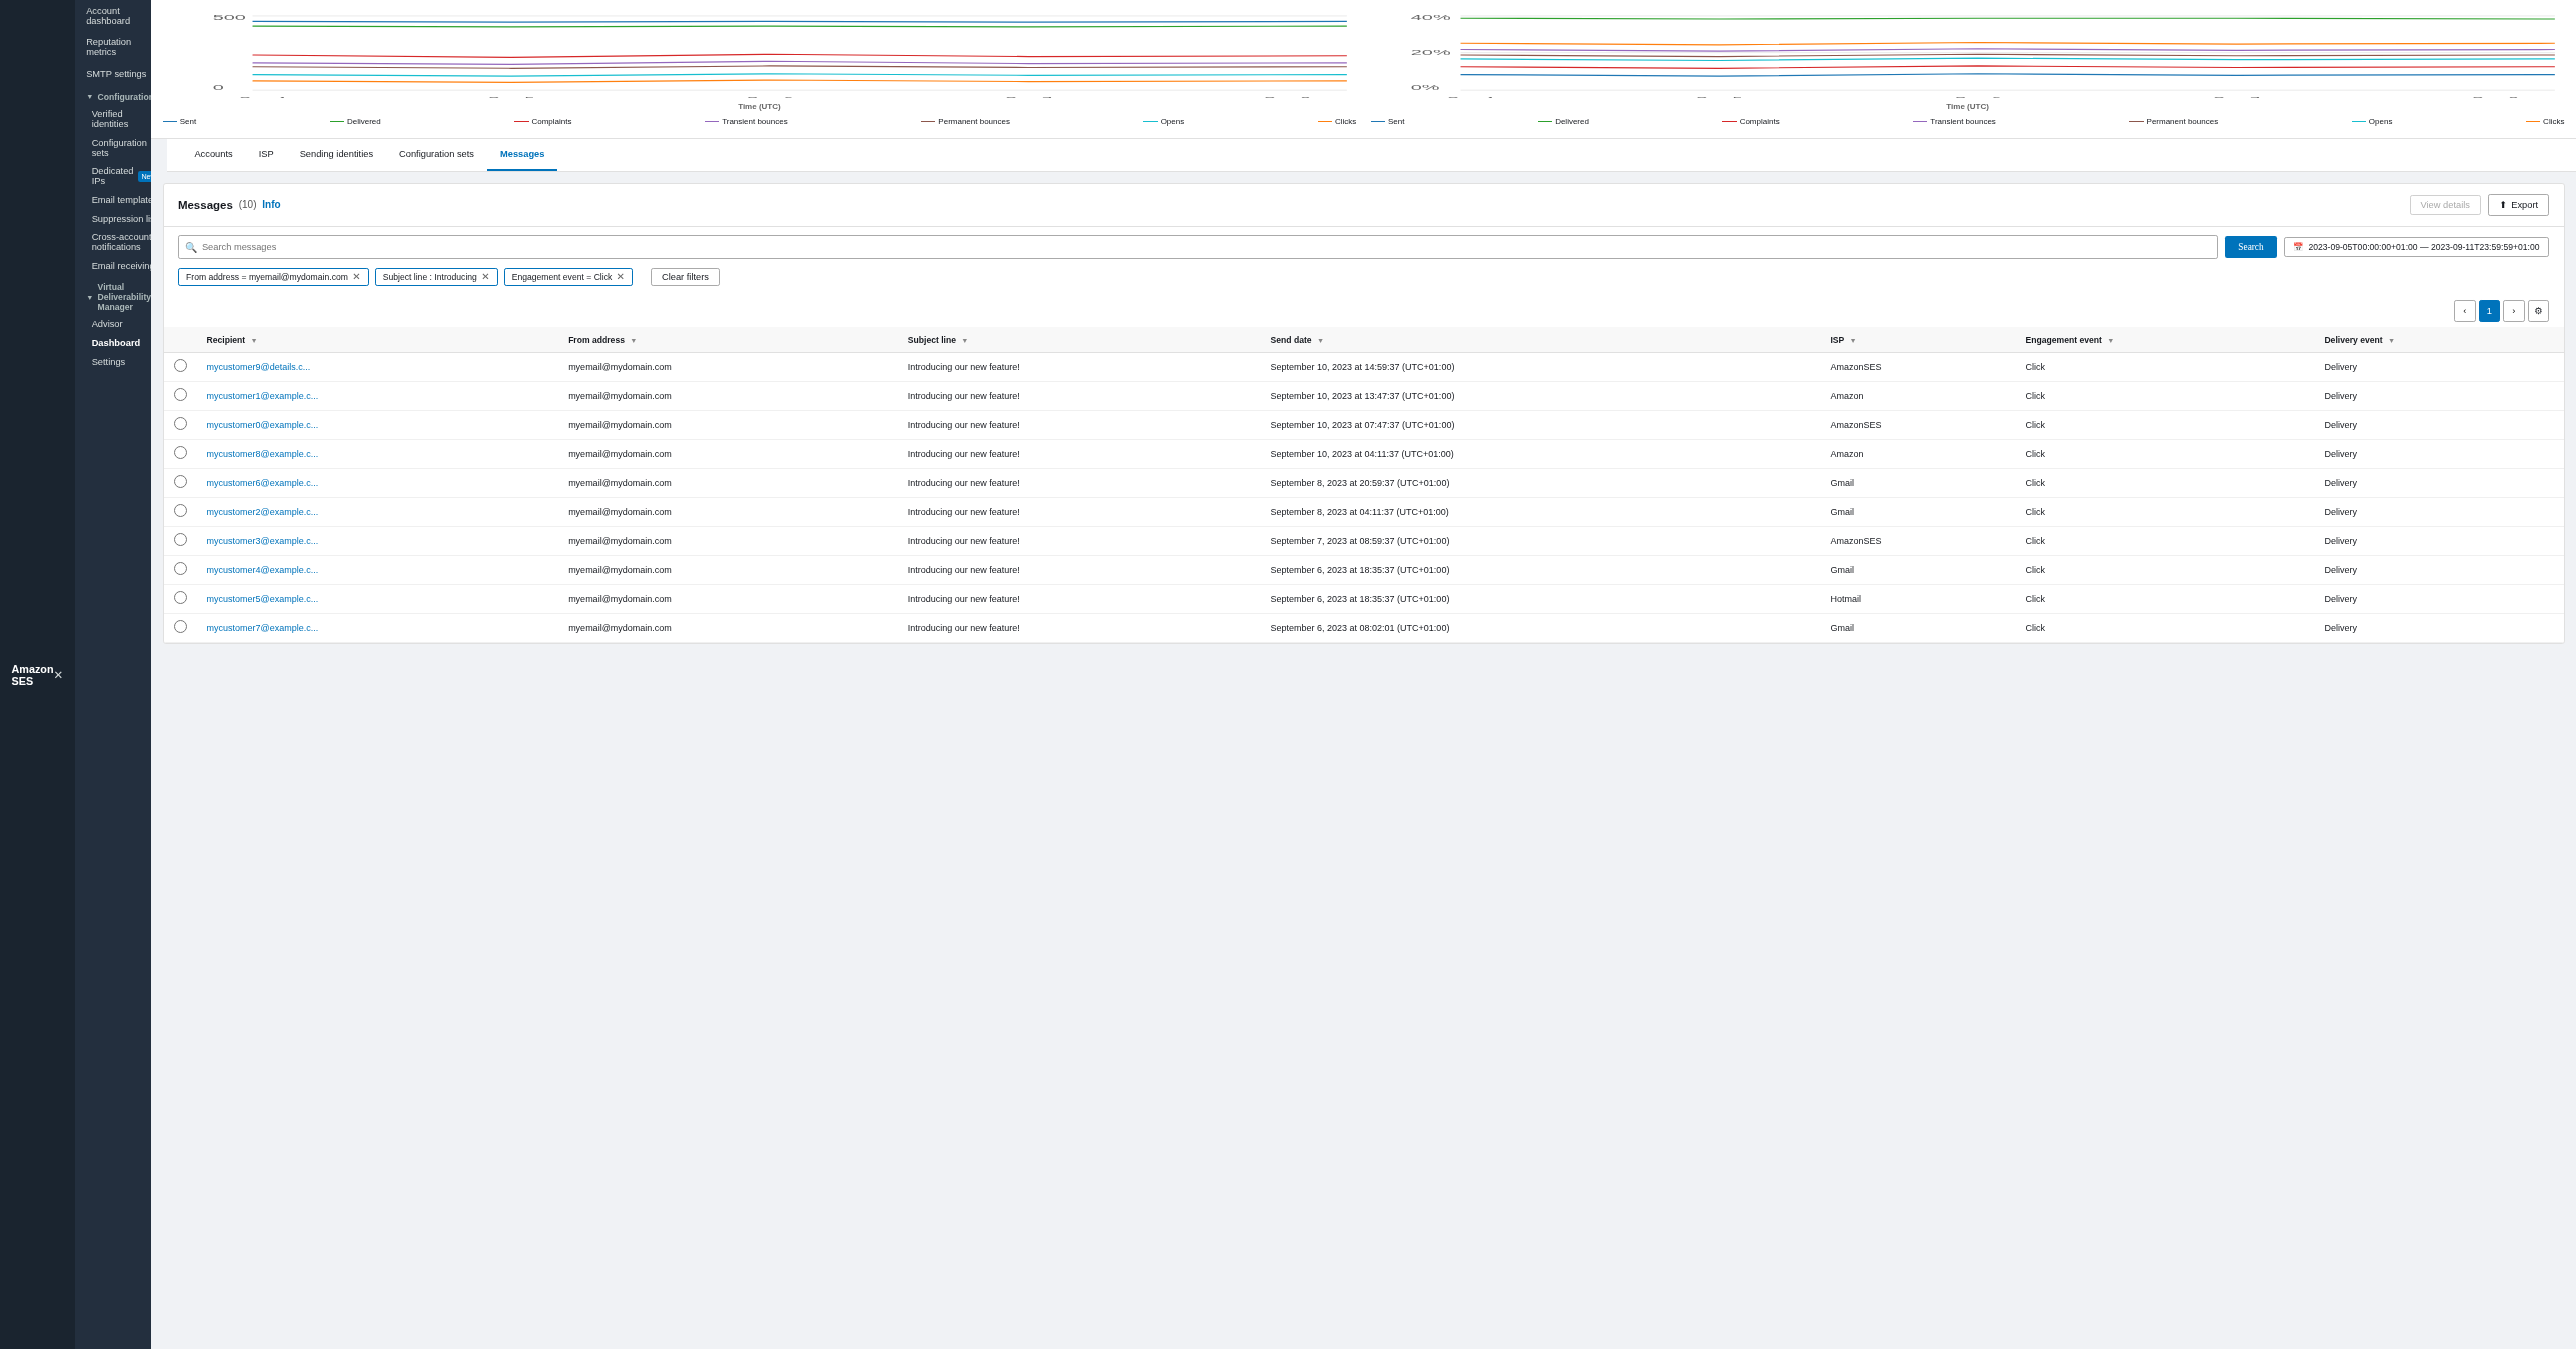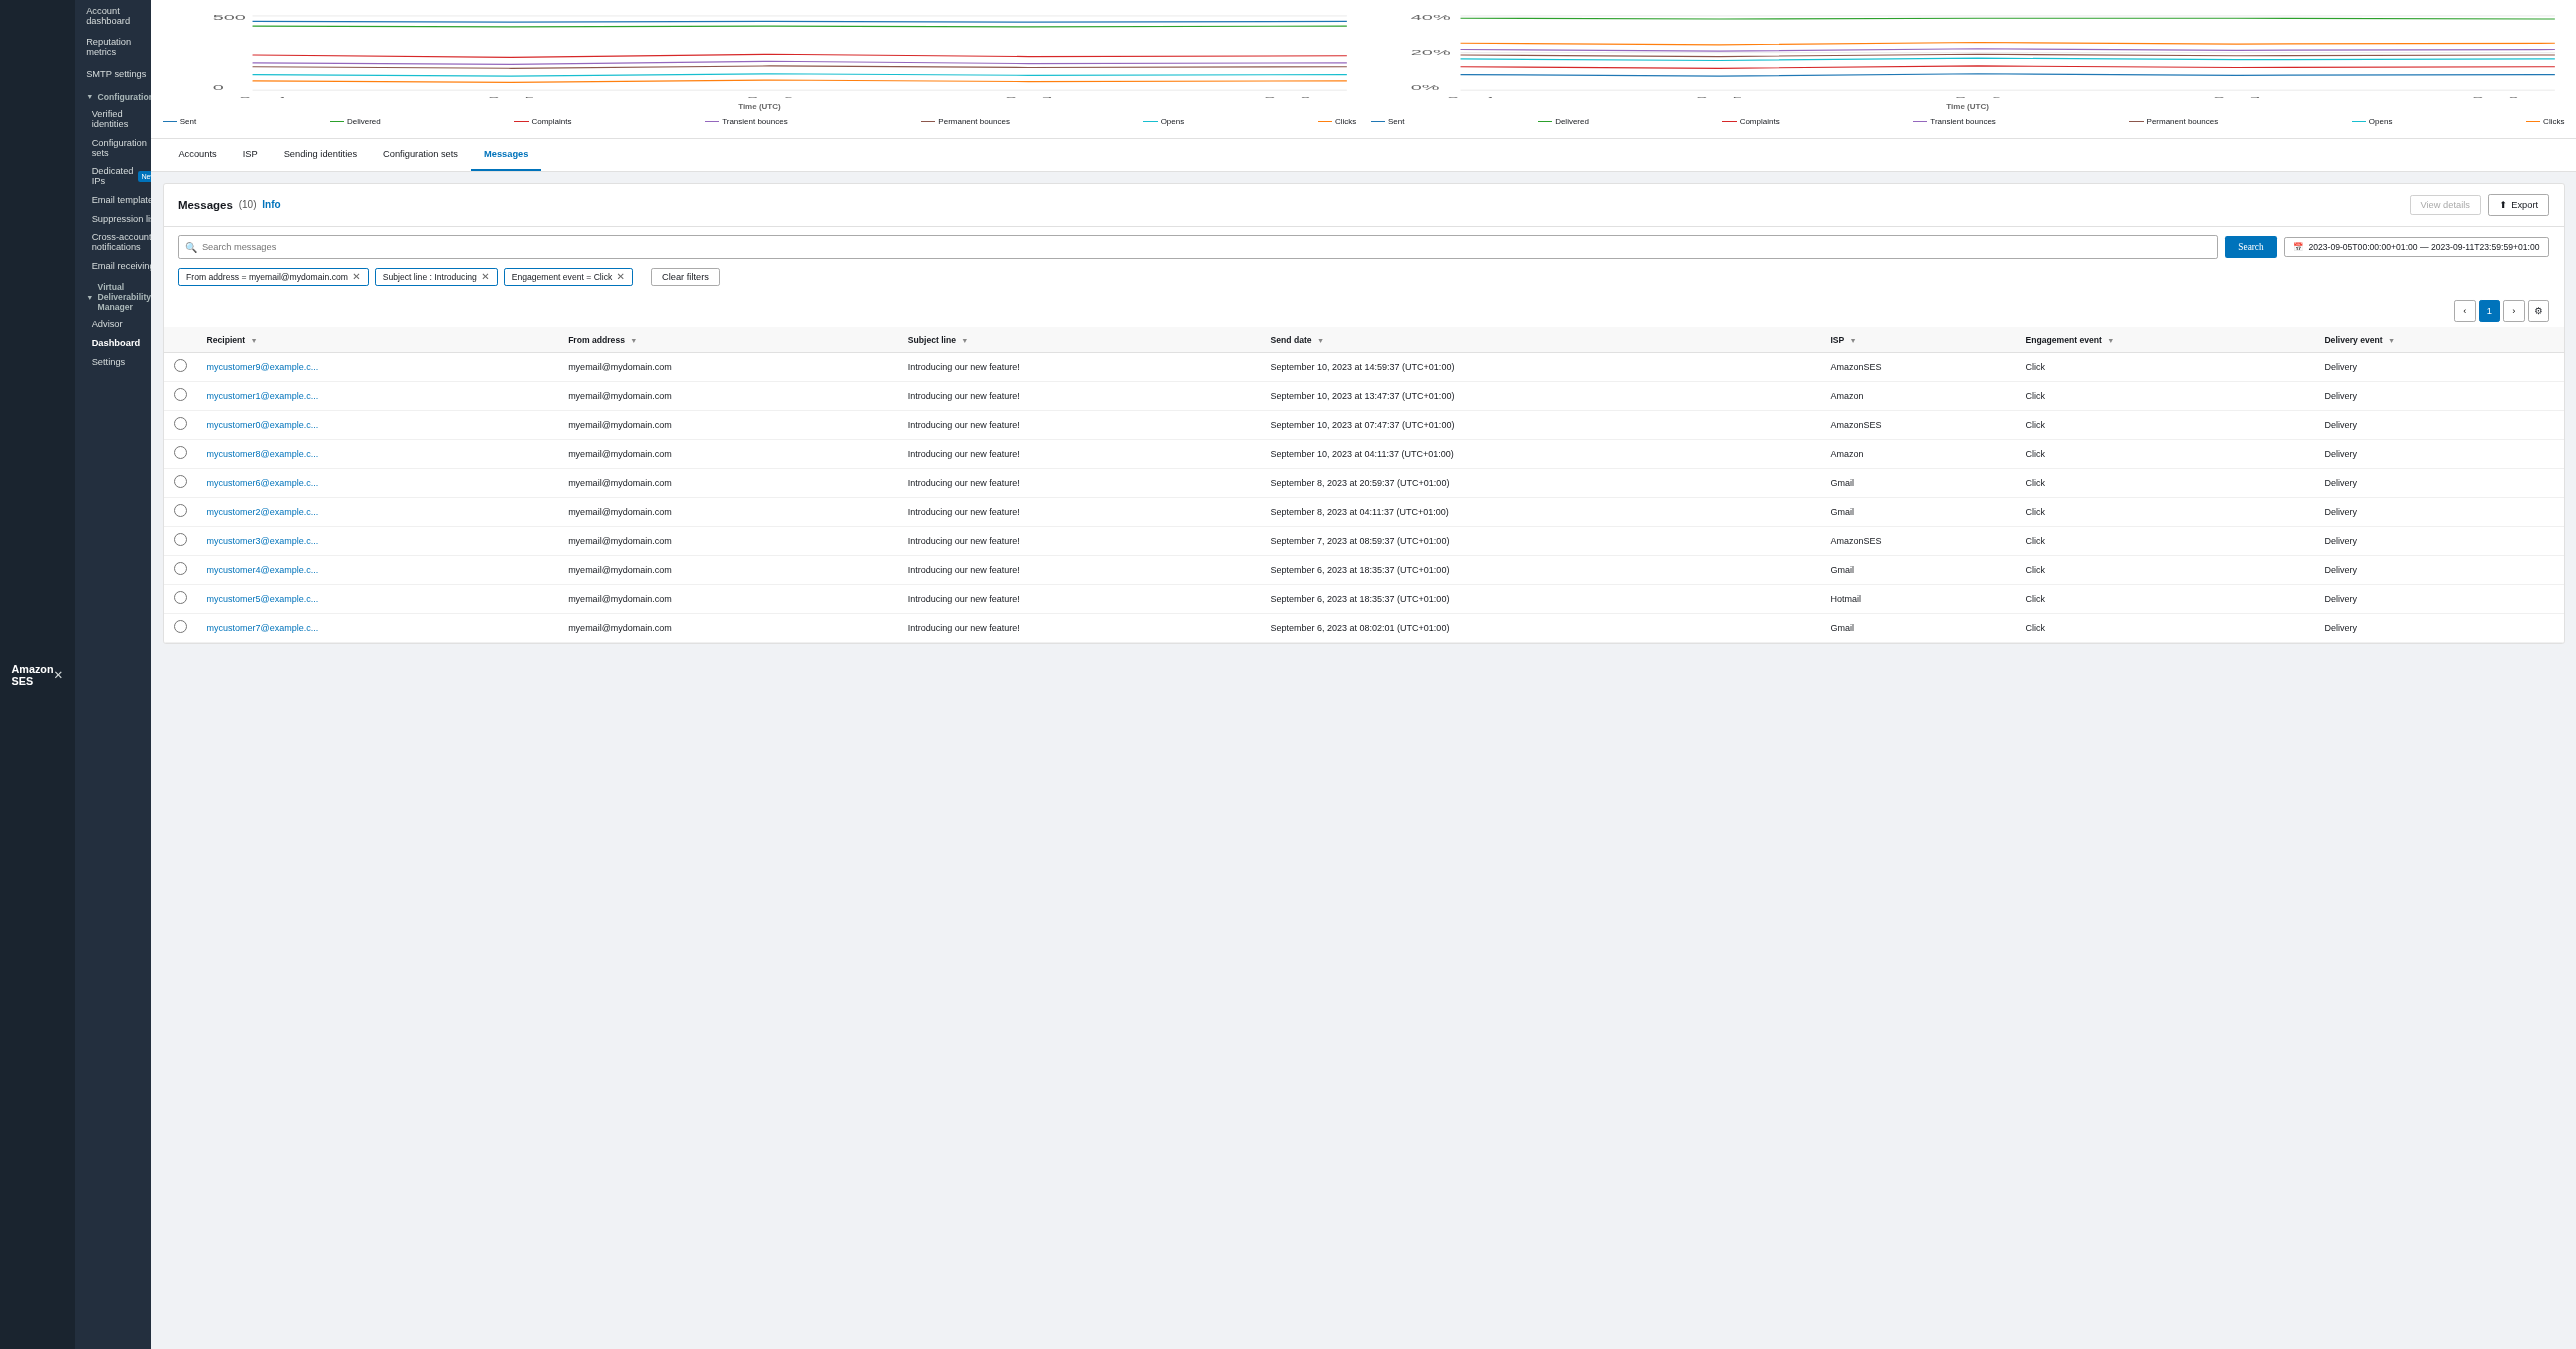--- a/index.html
+++ b/index.html
@@ -28,21 +28,21 @@
     .chart-area { background: #fff; padding: 11.5px; border-bottom: 0.7px solid #e0e0e0; }
     .charts-row { display: flex; gap: 14.4px; }
     .chart-container { flex: 1; }
     .chart-svg { width: 100%; height: 86px; }
     .chart-legend { display: flex; flex-wrap: wrap; gap: 7.2px; margin-top: 5.8px; font-size: 8px; justify-content: space-between; }
     .legend-item { display: flex; align-items: center; gap: 2.9px; }
     .legend-dot { width: 14.4px; height: 1.4px; display: inline-block; }
     .chart-axis-label { text-align: center; font-size: 8px; color: #666; margin-top: 2.9px; font-weight: 600; }
 
     
-    .tabs-area { background: #fff; border-bottom: 0.7px solid #e0e0e0; padding: 0 14.4px; display: flex; align-items: center; gap: 0; }
+    .tabs-area { background: #fff; border-bottom: 0.7px solid #e0e0e0; padding: 0 14.4px; display: flex; align-items: center; gap: 0; margin-left: 16px; }
     .tab { padding: 10px 13px; font-size: 9.3px; cursor: pointer; color: #16191f; border-bottom: 2.2px solid transparent; }
     .tab.active { color: #0073bb; border-bottom: 2.2px solid #0073bb; font-weight: 600; }
 
     
     .messages-panel { background: #fff; margin: 11.5px; border-radius: 2.9px; border: 0.7px solid #e0e0e0; flex: 1; overflow: auto; }
     .messages-header { padding: 10px 14.4px; border-bottom: 0.7px solid #e0e0e0; display: flex; align-items: center; justify-content: space-between; }
     .messages-title { font-size: 11.5px; font-weight: 600; display: flex; align-items: center; gap: 5.8px; }
     .messages-count { font-size: 10px; font-weight: 400; color: #555; }
     .info-link { color: #0073bb; font-size: 10px; cursor: pointer; }
     .messages-actions { display: flex; gap: 7.2px; align-items: center; }
@@ -354,21 +354,21 @@
               </th>
               <th>
                 <span>Delivery event</span>
                 <span class="sort-icon">▼</span>
               </th>
             </tr>
           </thead>
           <tbody id="table-body">
           <tr>
       <td class="radio-cell"><input type="radio" name="row-select" style=""></td>
-      <td><span class="link-text">mycustomer9@example.c...</span></td>
+      <td><span class="link-text">mycustomer9@details.c...</span></td>
       <td>myemail@mydomain.com</td>
       <td>Introducing our new feature!</td>
       <td>September 10, 2023 at 14:59:37 (UTC+01:00)</td>
       <td>AmazonSES</td>
       <td>Click</td>
       <td>Delivery</td>
     </tr>
               <tr>
       <td class="radio-cell"><input type="radio" name="row-select" style=""></td>
       <td><span class="link-text">mycustomer1@example.c...</span></td>

